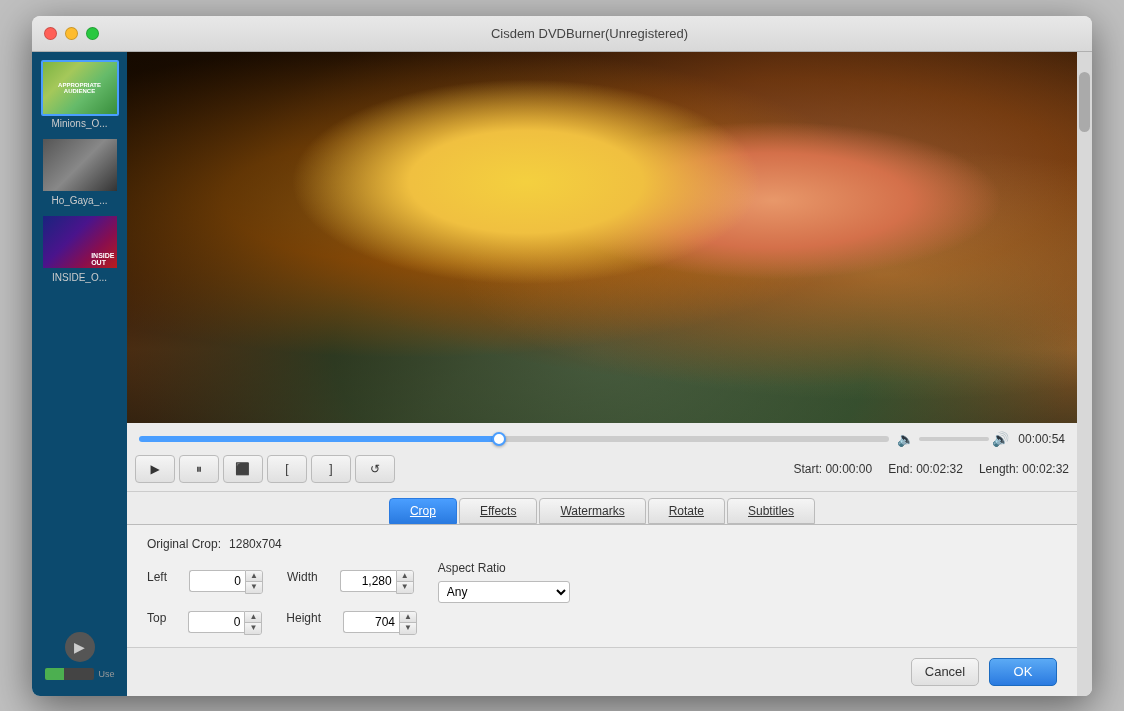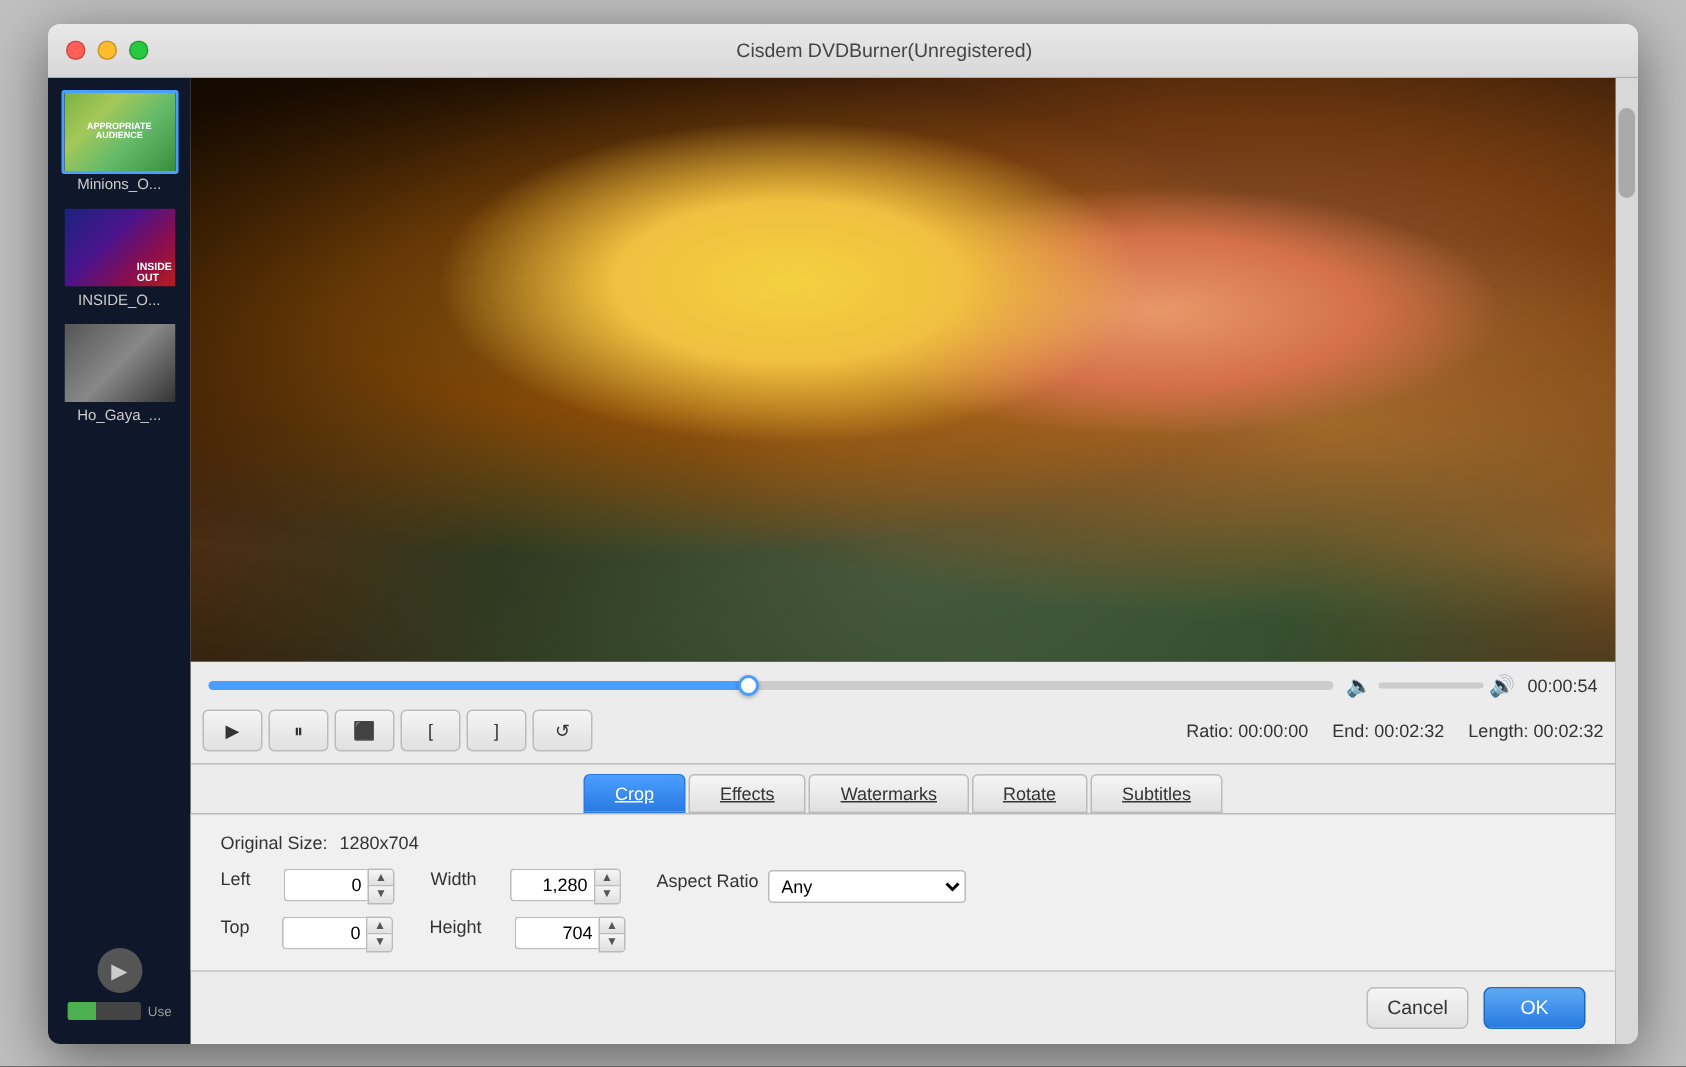--- a/index.html
+++ b/index.html
@@ -64,21 +64,21 @@
 
     .main-content {
       display: flex;
       flex: 1;
       overflow: hidden;
     }
 
     
     .sidebar {
       width: 95px;
-      background: #0f172a;
+      background: #0c4a6e;
       display: flex;
       flex-direction: column;
       align-items: center;
       padding: 8px 0;
       overflow-y: auto;
       flex-shrink: 0;
     }
 
     .sidebar-inner {
       width: 100%;
@@ -436,20 +436,21 @@
       align-items: center;
       justify-content: center;
       color: #555;
       line-height: 1;
     }
 
     .spinner-up { border-bottom: 1px solid #bbb; }
 
     .aspect-group {
       display: flex;
+      flex-direction: column;
       gap: 6px;
     }
 
     .aspect-label {
       font-size: 12px;
       color: #333;
       font-weight: 500;
     }
 
     .aspect-select {
@@ -530,32 +531,32 @@
           <div class="thumb-img-wrap">
             <div class="thumb-img-minions">
               <span style="font-size:6px; color:white; font-weight:bold;">APPROPRIATE<br>AUDIENCE</span>
             </div>
           </div>
           <div class="thumb-label">Minions_O...</div>
         </div>
 
         <div class="thumb-item">
           <div class="thumb-img-wrap">
+            <div class="thumb-img-hogaya"></div>
+          </div>
+          <div class="thumb-label">Ho_Gaya_...</div>
+        </div>
+
+        <div class="thumb-item">
+          <div class="thumb-img-wrap">
             <div class="thumb-img-insideout">
               <span style="font-size:7px; color:white; font-weight:bold;">INSIDE<br>OUT</span>
             </div>
           </div>
           <div class="thumb-label">INSIDE_O...</div>
-        </div>
-
-        <div class="thumb-item">
-          <div class="thumb-img-wrap">
-            <div class="thumb-img-hogaya"></div>
-          </div>
-          <div class="thumb-label">Ho_Gaya_...</div>
         </div>
 
       </div>
 
       <div class="sidebar-bottom">
         <button class="play-btn-sidebar">▶</button>
         <div class="used-bar-area">
           <div class="used-bar-bg">
             <div class="used-bar-fill" style="width:40%"></div>
           </div>
@@ -589,39 +590,39 @@
         </div>
 
         <div class="playback-btns-row">
           <button class="ctrl-btn">▶</button>
           <button class="ctrl-btn">⏸</button>
           <button class="ctrl-btn">⬛</button>
           <button class="ctrl-btn">[</button>
           <button class="ctrl-btn">]</button>
           <button class="ctrl-btn">↺</button>
           <div class="time-info">
-            <span>Ratio: 00:00:00</span>
+            <span>Start: 00:00:00</span>
             <span>End: 00:02:32</span>
             <span>Length: 00:02:32</span>
           </div>
         </div>
       </div>
 
       <div class="tab-panel">
         <div class="tab-bar">
           <button class="tab-btn active">Crop</button>
           <button class="tab-btn">Effects</button>
           <button class="tab-btn">Watermarks</button>
           <button class="tab-btn">Rotate</button>
           <button class="tab-btn">Subtitles</button>
         </div>
 
         <div class="tab-content">
           <div class="orig-size-row">
-            <span>Original Size:</span>
+            <span>Original Crop:</span>
             <span>1280x704</span>
           </div>
           <div class="crop-fields-row">
 
             <div class="field-group">
               <span>Left</span>
               <div class="num-input-wrap">
                 <input class="num-input" type="text" value="0" style="">
                 <div class="num-spinner">
                   <button class="spinner-up">▲</button>

